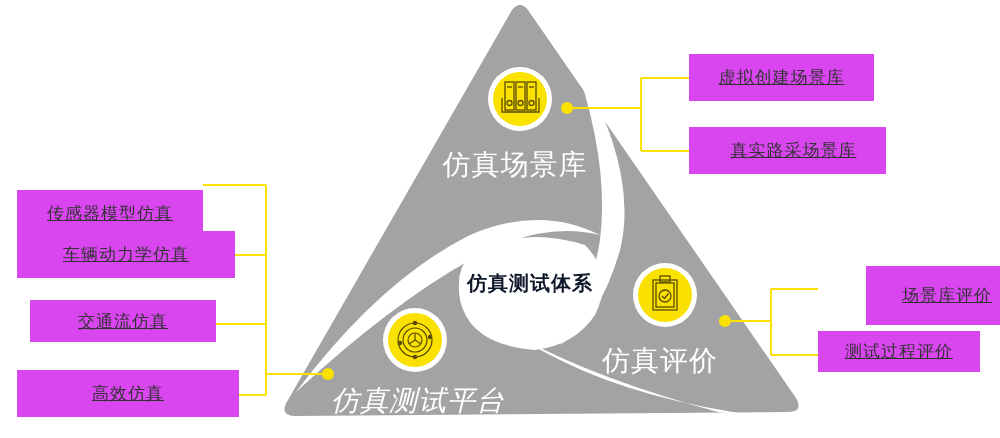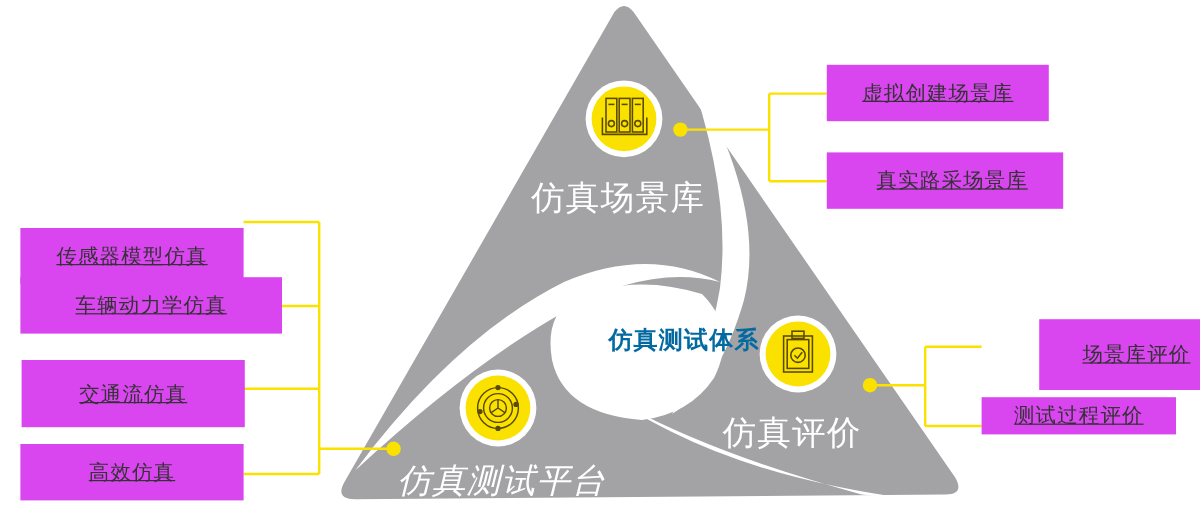--- a/index.html
+++ b/index.html
@@ -1,20 +1,20 @@
 <!DOCTYPE html>
 <html><head>
 <meta charset="utf-8">
 <style>
   html,body{margin:0;padding:0;background:#ffffff;}
   body{width:1000px;height:438px;position:relative;overflow:hidden;font-family:"DejaVu Sans","Liberation Sans",sans-serif;}
   svg.diagram{position:absolute;left:0;top:0;}
   .box{position:absolute;background:#d946ef;color:#333;font-size:17px;display:flex;align-items:center;justify-content:center;letter-spacing:1px;text-decoration:underline;}
   .node-label{position:absolute;color:#ffffff;font-size:28px;white-space:nowrap;transform:translateX(-50%);letter-spacing:1px;}
-  .center-label{position:absolute;color:#0369a1;font-size:20px;white-space:nowrap;transform:translateX(-50%);font-weight:bold;letter-spacing:1px;margin-left:40px;}
+  .center-label{position:absolute;color:#0f172a;font-size:20px;white-space:nowrap;transform:translateX(-50%);font-weight:bold;letter-spacing:1px;}
 </style>
 </head>
 <body>
 
 <svg class="diagram" width="1000" height="438" viewBox="0 0 1000 438">
 
   <path d="M512,10 Q520,0 528,10 L796,398 Q804,412 788,412 L296,416 Q278,416 288,400 Z" fill="#a3a3a5"></path>
 
   <path d="M572,54 Q640,170 620,250 Q600,320 560,345 Q590,300 600,240 Q610,160 572,54 Z" fill="#ffffff"></path>
   <path d="M296,392 Q380,280 470,235 Q540,205 600,235 Q540,220 470,260 Q390,305 296,392 Z" fill="#ffffff"></path>
@@ -91,20 +91,20 @@
   <circle cx="328" cy="374" r="6" fill="#fae100"></circle>
 </svg>
 
 <div class="node-label" style="left:515px;top:146px;">仿真场景库</div>
 <div class="node-label" style="left:660px;top:342px;text-align:center;">仿真评价</div>
 <div class="node-label" style="left:418px;top:382px;font-style:italic;">仿真测试平台</div>
 <div class="center-label" style="left:530px;top:270px;">仿真测试体系</div>
 
 <div class="box" style="left:17px;top:162px;width:186px;height:47px;margin-top:28px;">传感器模型仿真</div>
 <div class="box" style="left:17px;top:231px;width:218px;height:47px;">车辆动力学仿真</div>
-<div class="box" style="left:18px;top:300px;width:186px;height:56px;">交通流仿真</div>
-<div class="box" style="left:17px;top:370px;width:186px;height:47px;">高效仿真</div>
+<div class="box" style="left:30px;top:300px;width:186px;height:42px;">交通流仿真</div>
+<div class="box" style="left:17px;top:370px;width:222px;height:47px;">高效仿真</div>
 
 <div class="box" style="left:689px;top:54px;width:185px;height:47px;">虚拟创建场景库</div>
 <div class="box" style="left:689px;top:127px;width:185px;height:47px;padding-left:12px;">真实路采场景库</div>
 
 <div class="box" style="left:866px;top:266px;width:162px;height:59px;">场景库评价</div>
-<div class="box" style="left:818px;top:331px;width:162px;height:31px;">测试过程评价</div>
+<div class="box" style="left:818px;top:331px;width:162px;height:41px;">测试过程评价</div>
 
 </body></html>

